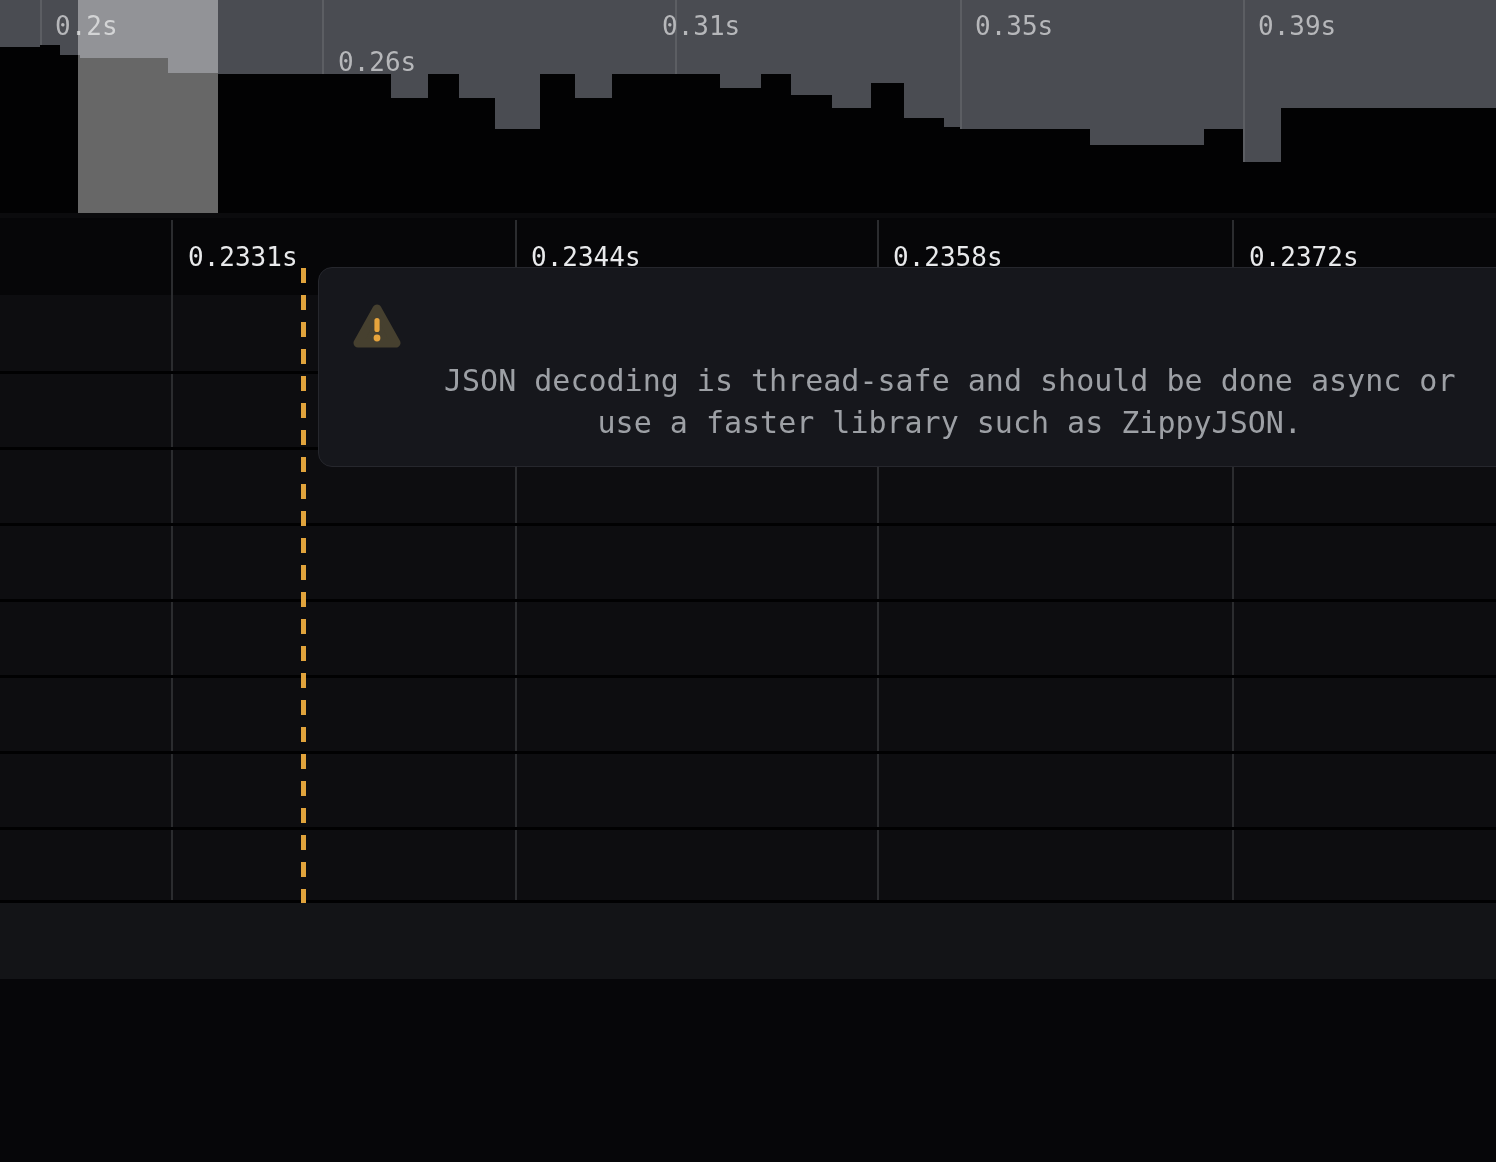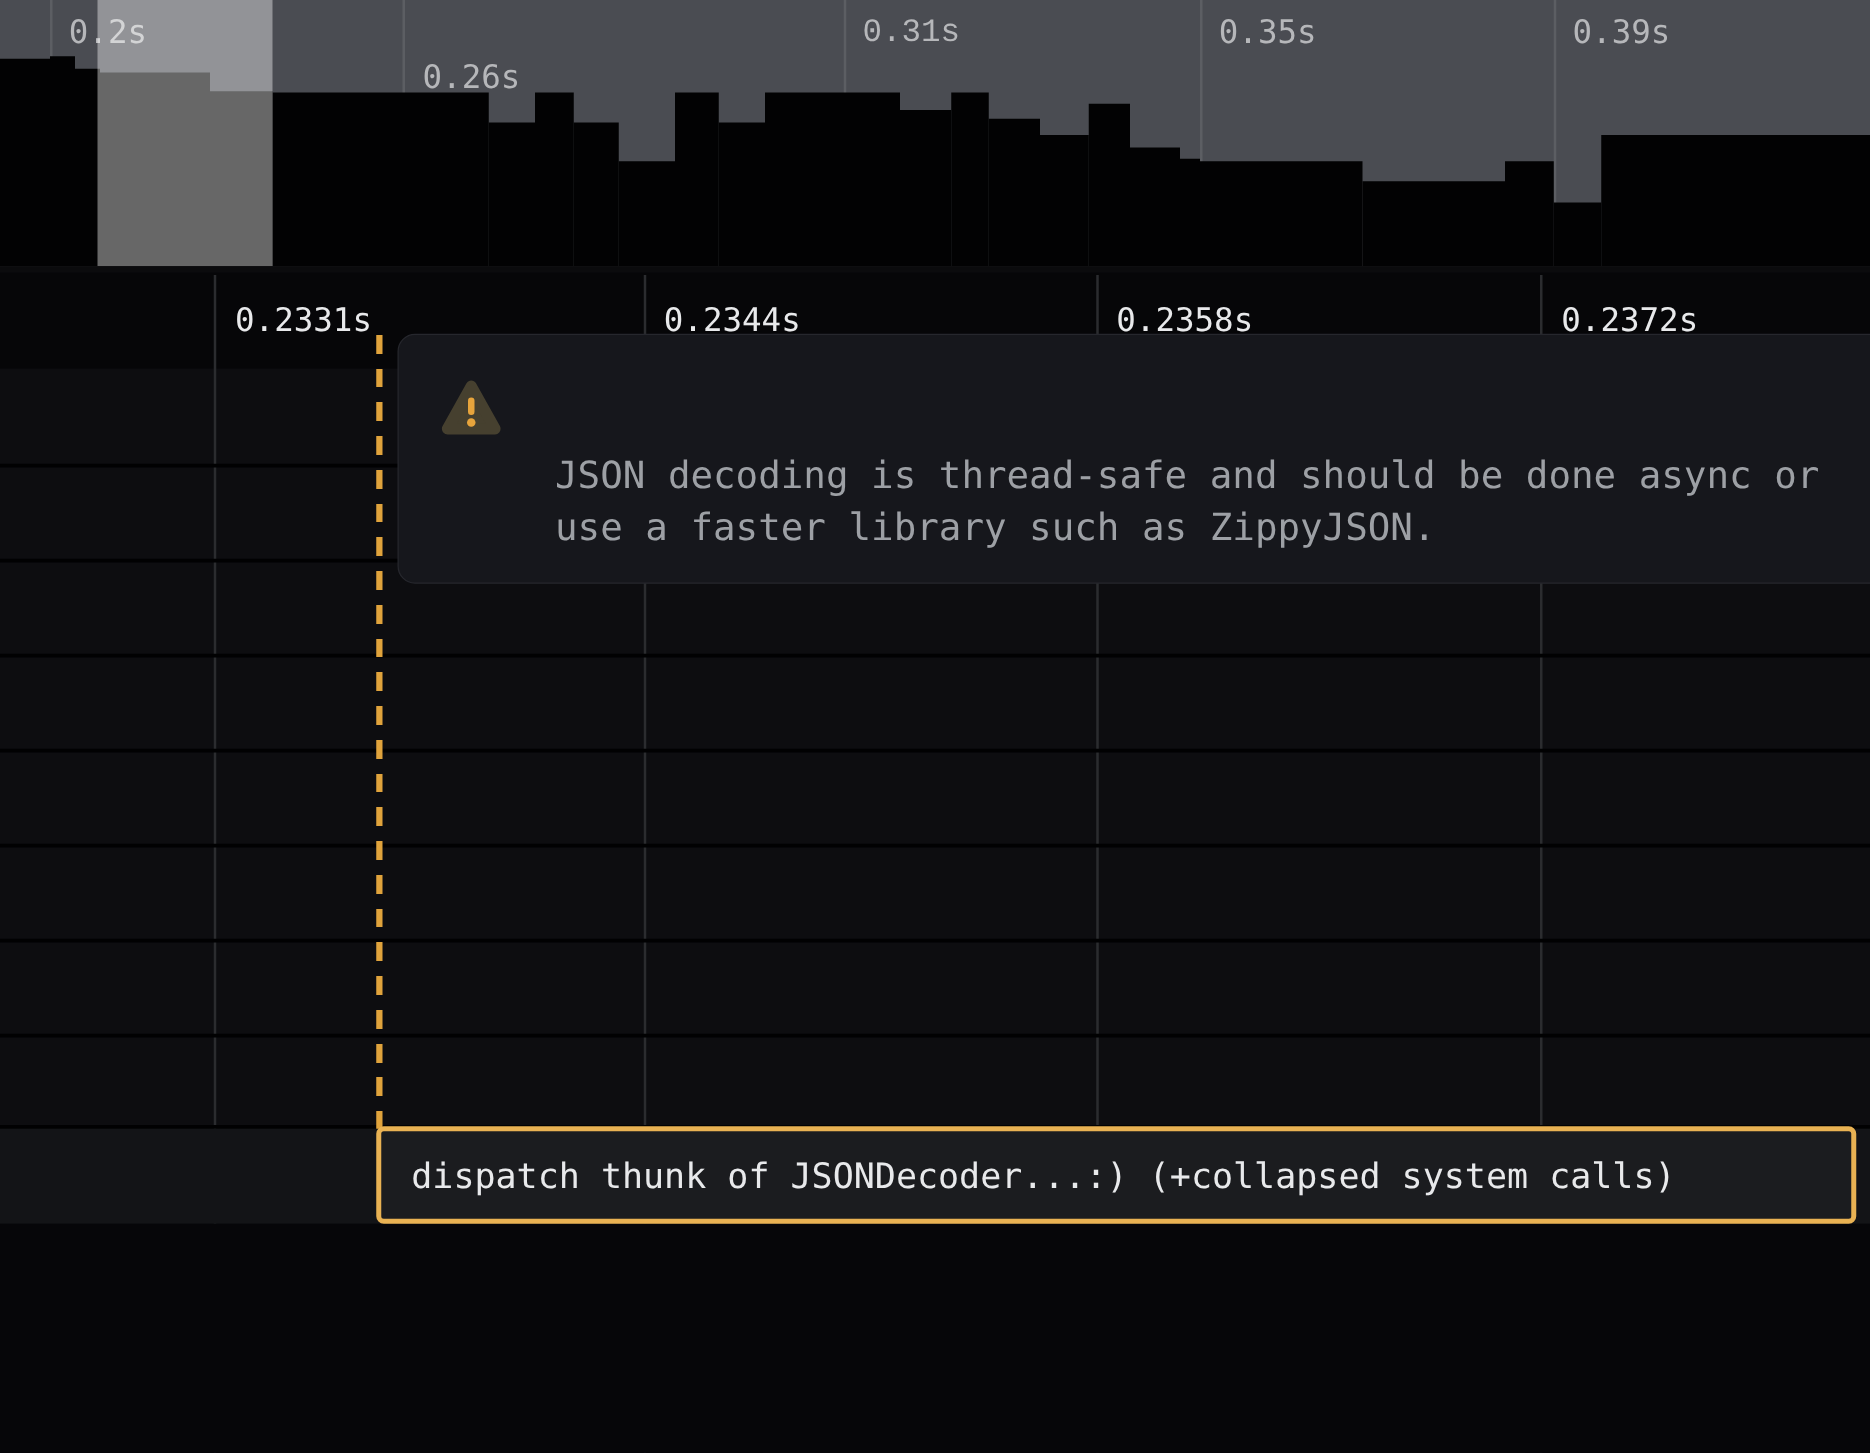--- a/index.html
+++ b/index.html
@@ -1,19 +1,20 @@
 <!DOCTYPE html>
 <html><head>
 <meta charset="utf-8">
 <style>
   html,body{margin:0;padding:0;background:#000;}
   .screen{
     position:relative;width:1496px;height:1162px;overflow:hidden;
     background:#0d0d10;
     font-family:"DejaVu Sans Mono","Liberation Mono",monospace;
+    text-align:center;
     -webkit-font-smoothing:antialiased;
   }
   
   .minimap{position:absolute;left:0;top:0;width:1496px;height:213px;background:#4a4c52;overflow:hidden;}
   .mm-grid{position:absolute;top:0;bottom:0;width:2px;background:rgba(255,255,255,0.10);}
   .mm-bar{position:absolute;bottom:0;background:#020203;}
   .mm-label{position:absolute;top:11px;font-size:26px;color:#b6b7ba;white-space:pre;}
   .mm-selection{position:absolute;top:0;bottom:0;background:rgba(255,255,255,0.40);}
   .mm-edge{position:absolute;left:0;top:213px;width:1496px;height:5px;background:#0b0b0d;}
   
@@ -77,21 +78,21 @@
       <div class="mm-bar" style="left: 871px; width: 33px; height: 130px;"></div>
       <div class="mm-bar" style="left: 904px; width: 40px; height: 95px;"></div>
       <div class="mm-bar" style="left: 944px; width: 16px; height: 86px;"></div>
       <div class="mm-bar" style="left: 960px; width: 130px; height: 84px;"></div>
       <div class="mm-bar" style="left: 1090px; width: 114px; height: 68px;"></div>
       <div class="mm-bar" style="left: 1204px; width: 39px; height: 84px;"></div>
       <div class="mm-bar" style="left: 1243px; width: 38px; height: 51px;"></div>
       <div class="mm-bar" style="left: 1281px; width: 215px; height: 105px;"></div>
       <div class="mm-label" style="left: 55px;">0.2s</div>
       <div class="mm-label" style="left: 338px; margin-top: 36px;">0.26s</div>
-      <div class="mm-label" style="left: 690px; font-family: Liberation Mono, monospace;">0.31s</div>
+      <div class="mm-label" style="left: 662px;">0.31s</div>
       <div class="mm-label" style="left: 975px;">0.35s</div>
       <div class="mm-label" style="left: 1258px;">0.39s</div>
       <div class="mm-selection" style="left: 78px; width: 140px;"></div>
     </div>
   <div class="mm-edge"></div>
 
   <div class="ruler" id="ruler">
       <div class="ruler-label" style="left: 188px;">0.2331s</div>
       <div class="ruler-label" style="left: 531px;">0.2344s</div>
       <div class="ruler-label" style="left: 893px;">0.2358s</div>
@@ -115,21 +116,18 @@
 
   <div class="tooltip">
     <svg class="tt-icon" viewBox="0 0 48 48">
       <path d="M24 7 L43 41 L5 41 Z" fill="#46402f" stroke="#46402f" stroke-width="9" stroke-linejoin="round"></path>
       <rect x="21.4" y="16" width="5.2" height="14" rx="2.6" fill="#e7a43c"></rect>
       <circle cx="24" cy="36" r="3.4" fill="#e7a43c"></circle>
     </svg>
     <div class="tt-body"><span>JSON decoding is thread-safe and should be done async or</span><br><span>use a faster library such as ZippyJSON.</span></div>
   </div>
 
-  <div class="frame-row">
-    <div class="frame-label">dispatch thunk of JSONDecoder...:) (+collapsed system calls)</div>
-  </div>
 
 <div class="v-grid" style="left: 171px;"></div>
     <div class="v-grid" style="left: 515px;"></div>
     <div class="v-grid" style="left: 877px;"></div>
     <div class="v-grid" style="left: 1232px;"></div>
   </div>
 
 </body></html>

